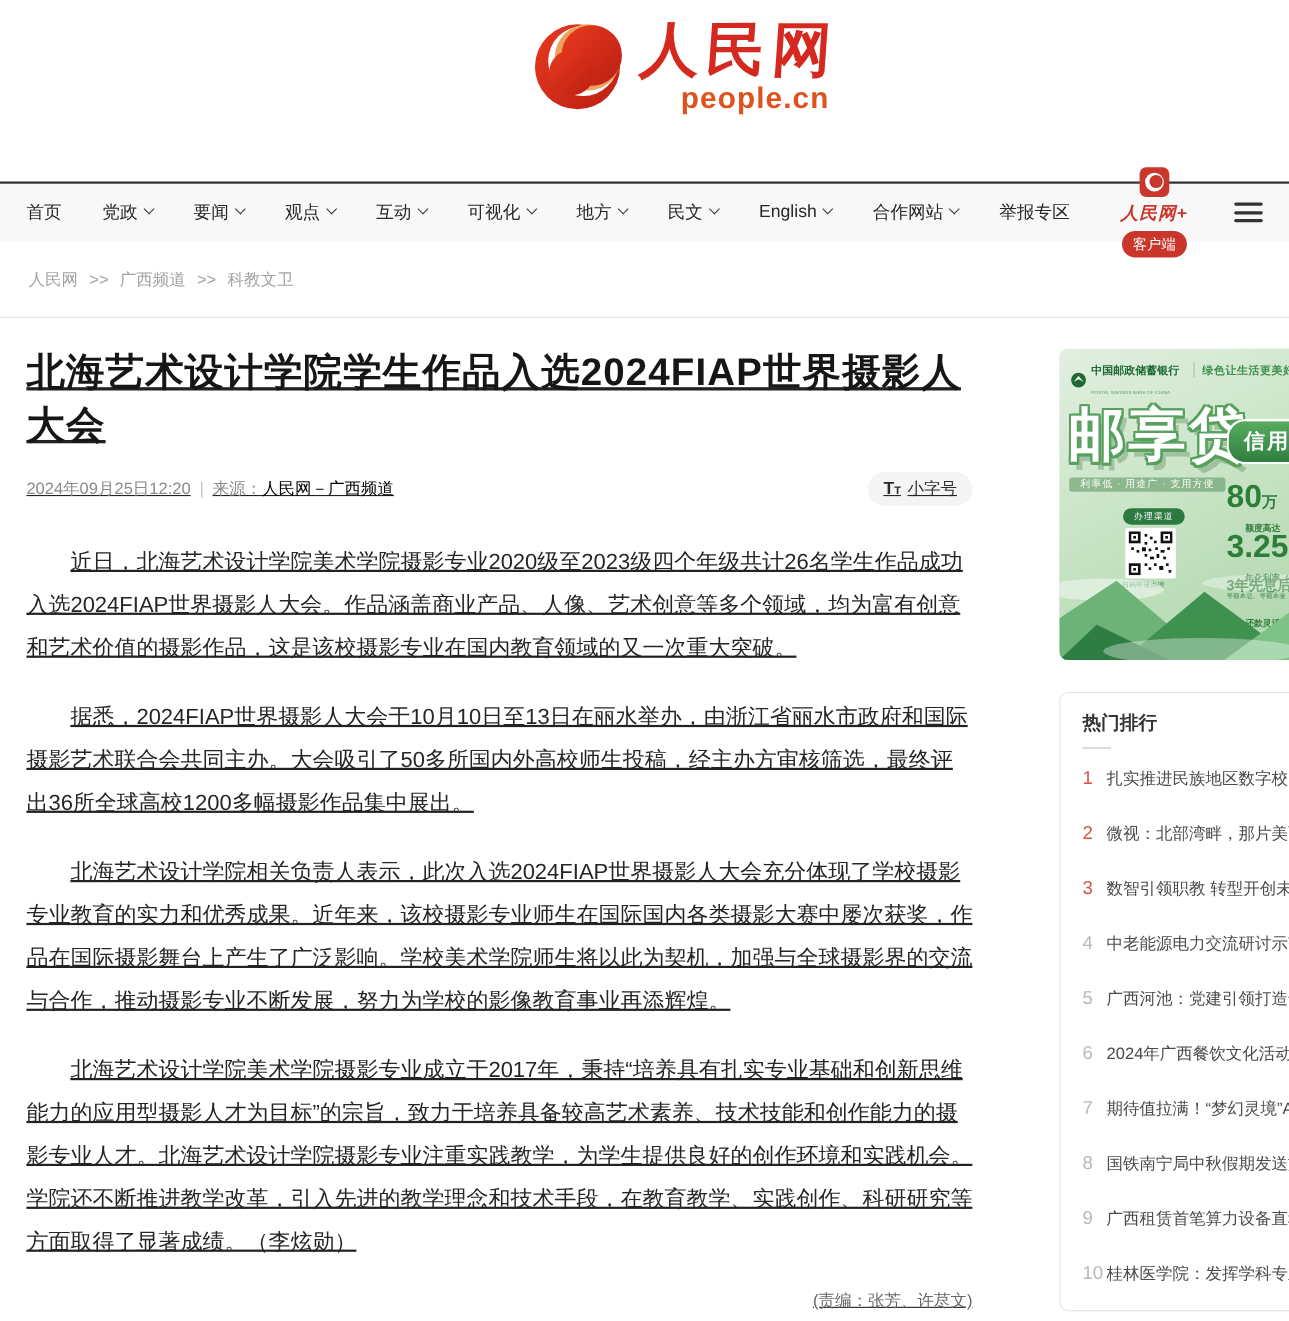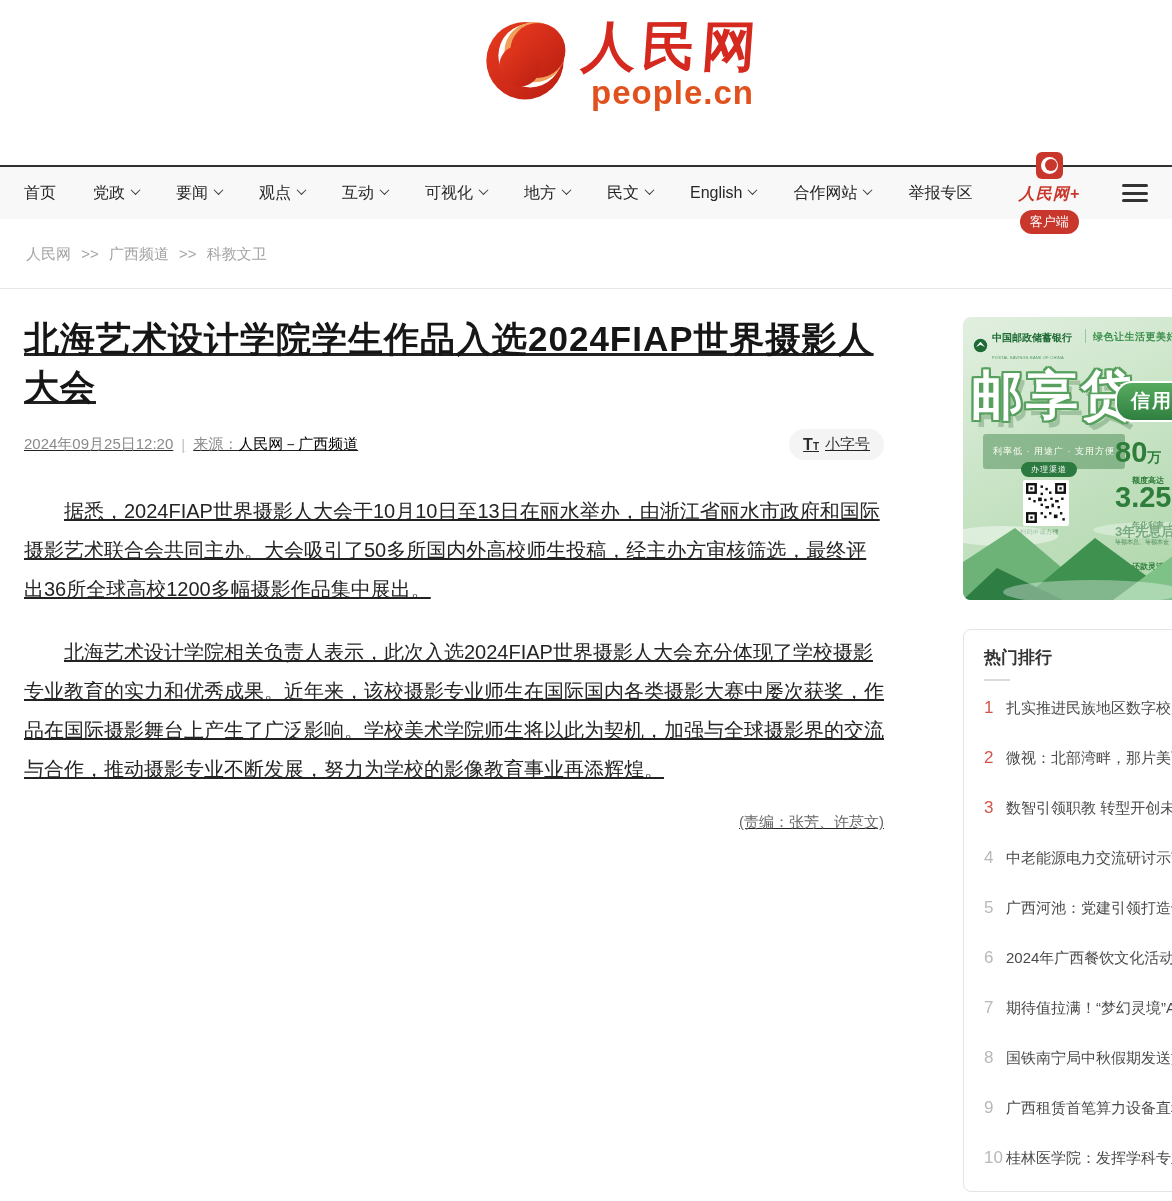--- a/index.html
+++ b/index.html
@@ -6,21 +6,21 @@
   html,body { background:#fff; }
   body { font-family:"Liberation Sans","DejaVu Sans",sans-serif; color:#222; }
   .page { position:relative; width:1172px; height:1201px; overflow:hidden; background:#fff; margin:0 auto; }
 
   
   header { height:165px; padding-top:16px; }
   .logo { display:flex; align-items:flex-start; justify-content:center; gap:14px; width:380px; margin:0 auto; text-decoration:none; cursor:pointer; transform:translateX(36px); }
   .logo-swirl { width:86px; height:86px; flex-shrink:0; }
   .logo-text { display:flex; flex-direction:column; align-items:flex-end; }
   .logo-cn { font-size:54px; font-weight:bold; color:#d5281e; letter-spacing:6px; line-height:60px; transform:skewX(-4deg); }
-  .logo-en { font-size:33px; font-weight:bold; color:#e0511d; letter-spacing:1px; margin-top:-2px; padding-right:8px; }
+  .logo-en { font-size:27px; font-weight:bold; color:#e0511d; letter-spacing:1px; margin-top:-2px; padding-right:8px; }
 
   
   nav { background:#f8f8f8; border-top:2px solid #313131; height:54px; }
   .nav-inner { display:flex; align-items:center; height:100%; padding:0 24px; }
   .nav-item { display:flex; align-items:center; margin-right:37px; font-size:16px; color:#262626; text-decoration:none; white-space:nowrap; cursor:pointer; }
   .chev { display:inline-block; width:7px; height:7px; border-right:1.4px solid #3a3a3a; border-bottom:1.4px solid #3a3a3a; transform:rotate(45deg) translate(-1px,-1px); margin-left:7px; margin-bottom:3px; }
   .nav-right { margin-left:auto; display:flex; align-items:center; }
   .app-badge { display:flex; align-items:center; gap:5px; text-decoration:none; cursor:pointer;flex-direction:column; }
   .badge-icon { width:27px; height:27px; background:#c9372c; border-radius:6px; position:relative; display:inline-block; }
   .badge-icon i { position:absolute; left:5px; top:5px; width:17px; height:17px; border-radius:50%; background:#fff; }
@@ -52,21 +52,21 @@
   
   aside { width:260px; flex-shrink:0; margin-left:79px; padding-top:28px; }
   .ad { position:relative; display:block; width:260px; height:283px; border-radius:8px; overflow:hidden; cursor:pointer; background:linear-gradient(155deg,#e2efe0 0%,#cbe5c8 40%,#abd4a7 100%); }
   .ad-bank { position:absolute; top:10px; left:10px; display:flex; align-items:center; gap:4px; }
   .ad-bank-name { font-size:10px; font-weight:bold; color:#1e6b35; line-height:11px; }
   .ad-bank-en { font-size:4px; color:#4e9763; letter-spacing:.2px; }
   .ad-vert { position:absolute; top:12px; left:122px; width:1px; height:14px; background:#9cc4a3; }
   .ad-slogan { position:absolute; top:13px; left:130px; font-size:10px; font-weight:bold; color:#3f9150; letter-spacing:.5px; }
   .ad-product { position:absolute; top:44px; left:8px; font-size:52px; font-weight:900; color:#fff; letter-spacing:3px;
     text-shadow:2px 0 #57a05e,-2px 0 #57a05e,0 2px #57a05e,0 -2px #57a05e,2px 2px #57a05e,-2px -2px #57a05e,2px -2px #57a05e,-2px 2px #57a05e,5px 7px rgba(44,100,52,.28); }
-  .ad-features { position:absolute; top:117px; left:20px; font-size:9px; color:#fdfdf4; background:rgba(74,138,84,.5); padding:11px 10px; border-radius:3px; letter-spacing:1px; }
+  .ad-features { position:absolute; top:117px; left:9px; font-size:9px; color:#fdfdf4; background:rgba(74,138,84,.5); padding:0 10px; border-radius:3px; letter-spacing:1px; }
   .ad-qr-pill { position:absolute; top:145px; left:58px; background:#2c7a40; color:#fff; font-size:8px; padding:2px 10px; border-radius:8px; letter-spacing:1px; }
   .ad-qr { position:absolute; top:163px; left:60px; width:46px; height:46px; background:#fff; padding:3px; border-radius:2px; }
   .ad-qr-cap { position:absolute; top:211px; left:57px; font-size:6px; color:#4b8a58; letter-spacing:.5px; }
   .ad-tag { position:absolute; top:64px; left:152px; background:linear-gradient(180deg,#57ab5f,#2f8040); border:2px solid #fff; border-right:none; color:#fff; font-size:19px; font-weight:bold; padding:5px 40px 6px 14px; border-radius:17px 0 0 17px; letter-spacing:2px; }
   .ad-sm { position:absolute; left:169px; font-size:8px; font-weight:bold; color:#2e7d3a;margin-top:48px; }
   .ad-big { position:absolute; left:152px; font-size:29px; font-weight:900; color:#2e7d3a; line-height:30px; }
   .ad-big small { font-size:14px; font-weight:900; }
   .ad-repay { position:absolute; left:152px; top:206px; font-size:13px; font-weight:900; color:#2e7d3a; }
   .ad-tiny { position:absolute; left:152px; top:221px; font-size:6px; color:#4b8a58; }
   .ad-mountains { position:absolute; bottom:0; left:0; }
@@ -184,22 +184,24 @@
       <div class="meta">
         <span class="date">2024年09月25日12:20</span>
         <span class="pipe">|</span>
         <span class="src-label">来源：</span>
         <a class="src">人民网－广西频道</a>
         <a class="fontsize">
           <span class="tt"><b>T</b><small>T</small></span>
           <span>小字号</span>
         </a>
       </div>
+      <p>近日，北海艺术设计学院美术学院摄影专业2020级至2023级四个年级共计26名学生作品成功入选2024FIAP世界摄影人大会。作品涵盖商业产品、人像、艺术创意等多个领域，均为富有创意和艺术价值的摄影作品，这是该校摄影专业在国内教育领域的又一次重大突破。</p>
       <p>据悉，2024FIAP世界摄影人大会于10月10日至13日在丽水举办，由浙江省丽水市政府和国际摄影艺术联合会共同主办。大会吸引了50多所国内外高校师生投稿，经主办方审核筛选，最终评出36所全球高校1200多幅摄影作品集中展出。</p>
       <p>北海艺术设计学院相关负责人表示，此次入选2024FIAP世界摄影人大会充分体现了学校摄影专业教育的实力和优秀成果。近年来，该校摄影专业师生在国际国内各类摄影大赛中屡次获奖，作品在国际摄影舞台上产生了广泛影响。学校美术学院师生将以此为契机，加强与全球摄影界的交流与合作，推动摄影专业不断发展，努力为学校的影像教育事业再添辉煌。</p>
+      <p>北海艺术设计学院美术学院摄影专业成立于2017年，秉持“培养具有扎实专业基础和创新思维能力的应用型摄影人才为目标”的宗旨，致力于培养具备较高艺术素养、技术技能和创作能力的摄影专业人才。北海艺术设计学院摄影专业注重实践教学，为学生提供良好的创作环境和实践机会。学院还不断推进教学改革，引入先进的教学理念和技术手段，在教育教学、实践创作、科研研究等方面取得了显著成绩。（李炫勋）</p>
       <div class="editor">(责编：张芳、许荩文)</div>
     </main>
 
     <aside>
 
       <a class="ad">
         <span class="ad-bank">
           <svg width="15" height="15" viewBox="0 0 20 20">
             <circle cx="10" cy="10" r="9" fill="#1e6b35"></circle>
             <path d="M4 12 L10 5 L16 12 L10 9 Z" fill="#fff"></path>

